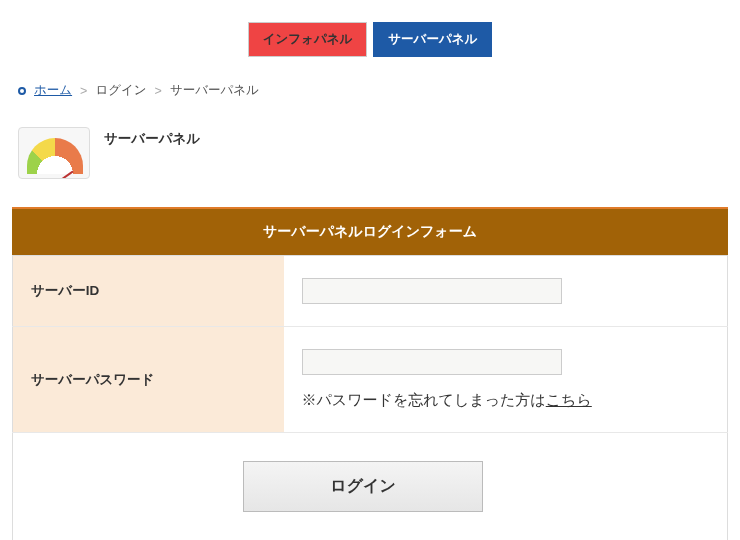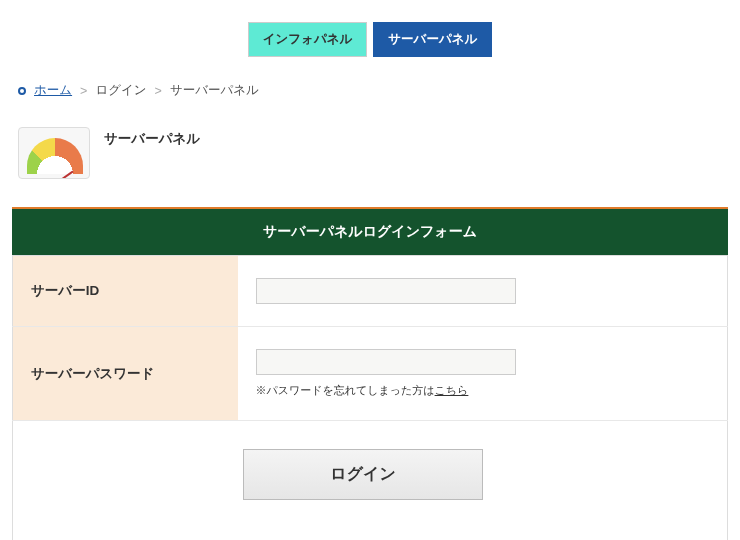--- a/index.html
+++ b/index.html
@@ -17,21 +17,21 @@
     justify-content: center;
     gap: 6px;
     padding: 22px 0 10px;
   }
   .tab {
     border: 1px solid #ccc;
     padding: 8px 14px;
     font-size: 12.5px;
     font-weight: bold;
     color: #333;
-    background: #5eead4;
+    background: #ef4444;
     cursor: pointer;
   }
   .tab.active {
     background: #1e5aa6;
     color: #fff;
     border-color: #1e5aa6;
   }
   .breadcrumb {
     display: flex;
     align-items: center;
@@ -72,50 +72,50 @@
   .intro-text { line-height: 1.8; }
   .intro-title { font-weight: bold; font-size: 13.5px; margin-bottom: 4px;}
   .intro-desc { font-size: 13px; color:#333; }
   .form-wrap { padding: 0 12px 20px; }
   table.form {
     width: 100%;
     border-collapse: collapse;
     border: 1px solid #ddd;
   }
   .form-header {
-    background: #14532d;
+    background: #a16207;
     color: #fff;
     text-align: center;
     font-weight: bold;
     font-size: 14px;
     padding: 14px 0;
     border-top: 2px solid #e07b2a;
   }
   table.form td {
     border-bottom: 1px solid #e8e8e8;
     padding: 22px 18px;
     vertical-align: top;
   }
   table.form .label-cell {
-    width: 225px;
+    width: 271px;
     background: #fbead8;
     font-weight: bold;
     font-size: 13.5px;
     color: #333;
     vertical-align: middle;
   }
   .text-input {
     width: 260px;
     height: 26px;
     border: 1px solid #ccc;
     background: #f7f7f5;
     padding: 2px 6px;
     font-size: 13px;
   }
-  .note { font-size: 11px; color:#333; margin-top:8px;}
+  .note { font-size: 15px; color:#333; margin-top:16px;}
   .note-link { text-decoration: underline; cursor:pointer;}
   .submit-row td { text-align: left; padding: 28px 18px 48px 230px !important; border-bottom:none;}
   .login-btn {
     display:inline-block;
     width: 240px;
     padding: 14px 0;
     text-align:center;
     border: 1px solid #bbb;
     background: linear-gradient(#f4f4f4, #e6e6e6);
     font-weight: bold;

